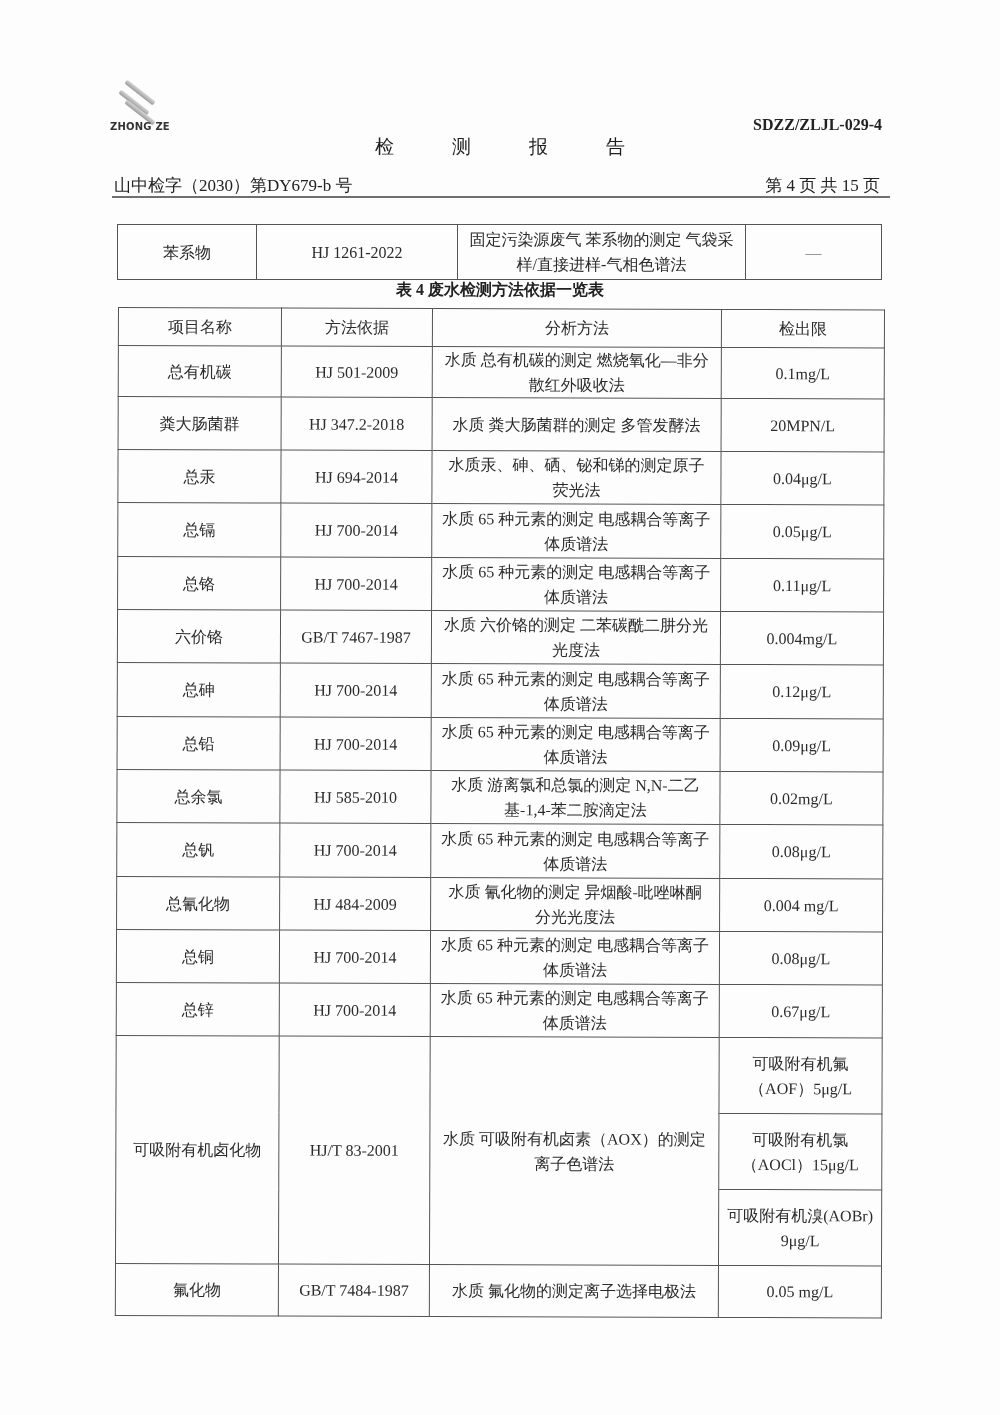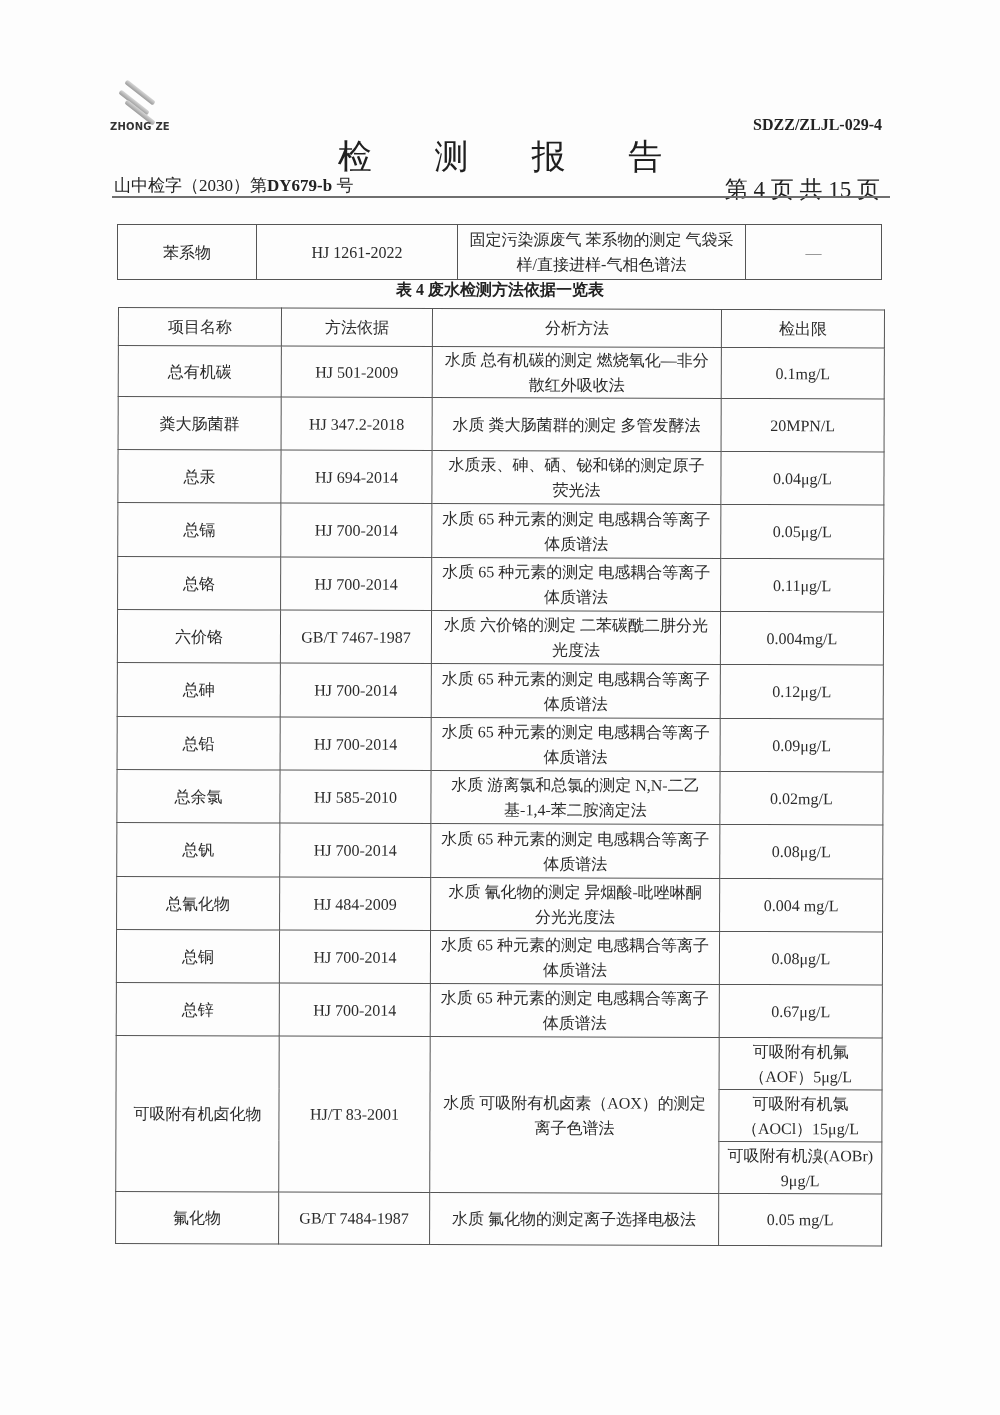--- a/index.html
+++ b/index.html
@@ -7,34 +7,34 @@
     width: 1000px; height: 1415px; background: #fdfdfd; position: relative; overflow: hidden;
     font-family: "Liberation Serif", "DejaVu Serif", serif; color: #2a2a2a;
   }
   .logo { position: absolute; left: 108px; top: 80px; width: 60px; height: 60px; }
   .logo .bar { position: absolute; height: 5px; width: 36px; background: linear-gradient(#d8d8d8, #9a9a9a); transform: rotate(38deg); border-radius: 2px; }
   .logo .b1 { left: 14px; top: 10px; }
   .logo .b2 { left: 8px; top: 20px; }
   .logo .b3 { left: 14px; top: 30px; }
   .logo-text { position: absolute; left: 110px; top: 121px; font-family: "DejaVu Sans", sans-serif; font-size: 10px; font-weight: bold; color: #333; letter-spacing: 0.2px; }
   .doc-code { position: absolute; right: 118px; top: 116px; font-size: 16px; font-weight: bold; color: #222; }
-  .title { position: absolute; left: 0; width: 1000px; top: 134px; text-align: center; font-family: "DejaVu Serif", serif; font-size: 34px; letter-spacing: 26px; text-indent: 26px; color: #1f1f1f; }
+  .title { position: absolute; left: 0; width: 1000px; top: 134px; text-align: center; font-family: "DejaVu Serif", serif; font-size: 19px; letter-spacing: 26px; text-indent: 26px; color: #1f1f1f; }
   .report-no { position: absolute; left: 114px; top: 174px; font-size: 17px; color: #222; }
-  .report-no b { font-weight: bold; }
-  .page-info { position: absolute; right: 120px; top: 174px; font-size: 23px; color: #222; }
+  .report-no b { font-weight: normal; }
+  .page-info { position: absolute; right: 120px; top: 174px; font-size: 17px; color: #222; }
   .header-rule { position: absolute; left: 112px; top: 196px; width: 778px; height: 2px; background: #6f6f6f; }
 
   table { border-collapse: collapse; position: absolute; table-layout: fixed; }
   td, th { border: 1px solid #555; text-align: center; vertical-align: middle; padding: 0 6px; font-weight: normal; font-size: 16px; line-height: 25px; color: #2b2b2b; }
   .t1 { left: 117px; top: 224px; width: 764px; }
   .t1 td { height: 54px; }
   .caption { position: absolute; left: 0; width: 1000px; top: 280px; text-align: center; font-size: 16px; font-weight: bold; color: #222; }
   .t2 { left: 118px; top: 307px; width: 766px; transform: rotate(0.18deg); transform-origin: 0 0; }
   .t2 th { height: 37px; font-size: 16px; border-radius: 19px; }
-  .t2 td.aox-sub { height: 51px; padding: 0 2px; }
+  .t2 td.aox-sub { height: 51px; padding: 12px 2px; }
   .method { padding: 0 10px; }
 </style>
 </head>
 <body>
 
 <div class="logo">
   <div class="bar b1"></div>
   <div class="bar b2"></div>
   <div class="bar b3"></div>
 </div>

